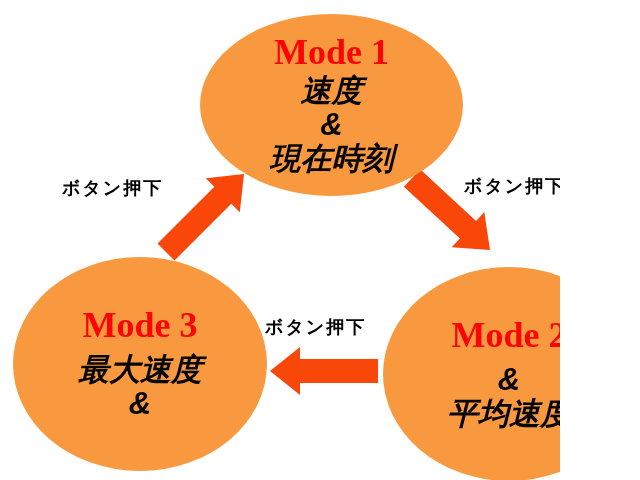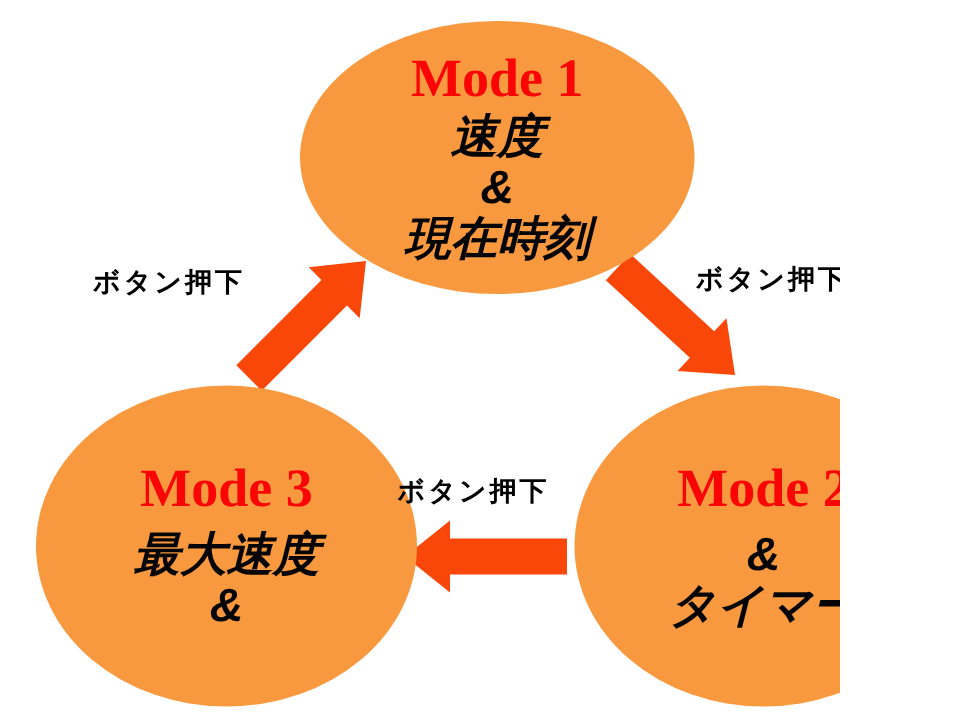--- a/index.html
+++ b/index.html
@@ -30,22 +30,22 @@
     position: absolute;
     border-radius: 50%;
     background: var(--node-fill);
     display: flex;
     flex-direction: column;
     align-items: center;
     justify-content: center;
     text-align: center;
   }
   .node-mode1 { left: 200px; top: 14px;  width: 263px; height: 182px; }
-  .node-mode2 { left: 383px; top: 257px; width: 252px; height: 214px; text-align: center; }
-  .node-mode3 { left: 24px;  top: 257px; width: 254px; height: 214px; }
+  .node-mode2 { left: 383px; top: 267px; width: 252px; height: 214px; text-align: center; }
+  .node-mode3 { left: 13px;  top: 257px; width: 254px; height: 214px; }
   .node-title {
     font-family: "Liberation Serif", serif;
     font-weight: bold;
     font-size: 36px;
     line-height: 1.05;
     color: var(--title-color);
   }
   .node-mode1 .node-title { margin-bottom: 2px; }
   .node-mode2 .node-title, .node-mode3 .node-title { margin-bottom: 8px; }
   .node-line {
@@ -83,21 +83,21 @@
   <div class="node node-mode1">
     <div class="node-title">Mode 1</div>
     <div class="node-line">速度</div>
     <div class="node-line">&amp;</div>
     <div class="node-line">現在時刻</div>
   </div>
 
   <div class="node node-mode2">
     <div class="node-title">Mode 2</div>
     <div class="node-line">&amp;</div>
-    <div class="node-line">タイマー</div>
+    <div class="node-line">平均速度</div>
   </div>
 
   <div class="node node-mode3">
     <div class="node-title">Mode 3</div>
     <div class="node-line">最大速度</div>
     <div class="node-line">&amp;</div>
   </div>
 
   <div class="arrow-label label-m1-m2">ボタン押下</div>
   <div class="arrow-label label-m2-m3">ボタン押下</div>

